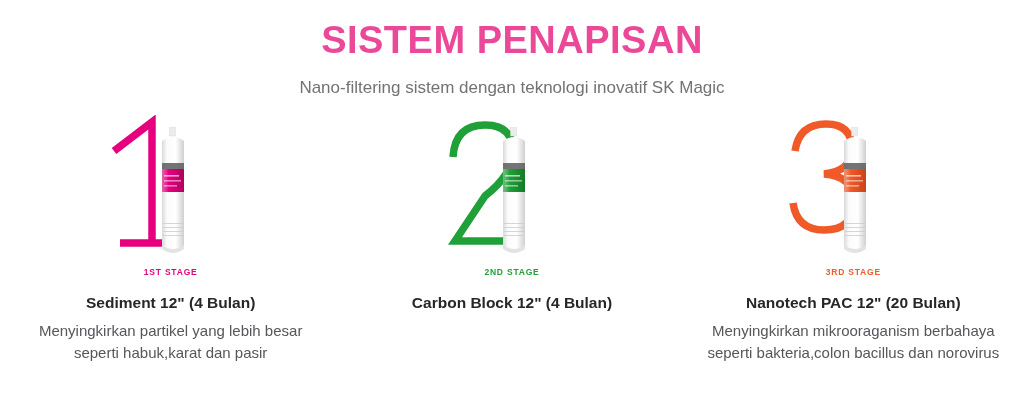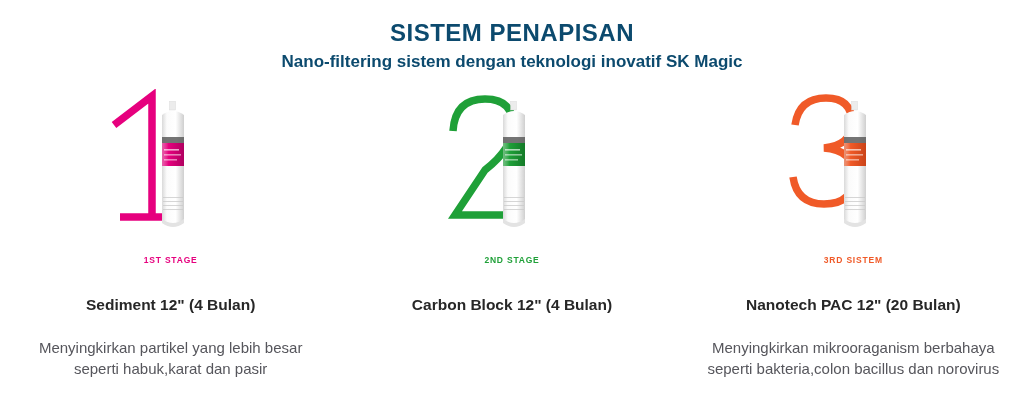--- a/index.html
+++ b/index.html
@@ -19,49 +19,48 @@
     background: #ffffff;
   }
 
   
   .header {
     text-align: center;
     padding-top: 20px;
   }
 
   .page-title {
-    font-size: 24px;
+    font-size: 38px;
     font-weight: bold;
     letter-spacing: 0.5px;
-    color: #0c4a6e;
+    color: #ec4899;
     line-height: 1.1;
   }
 
   .page-subtitle {
-    margin-top: 5px;
+    margin-top: 15px;
     font-size: 17px;
-    font-weight: bold;
-    color: #0c4a6e;
+    font-weight: normal;
+    color: #737373;
     line-height: 1.3;
   }
 
   
   .stages {
     display: flex;
     margin-top: 28px;
     width: 1024px;
   }
 
   .stage-col {
     flex: 1 1 0;
     display: flex;
     flex-direction: column;
     align-items: center;
     padding: 0 14px;
-    gap: 14px;
   }
 
   
   .stage-art {
     position: relative;
     width: 150px;
     height: 128px;
   }
 
   .stage-numeral {
@@ -227,19 +226,19 @@
           <rect x="6" y="58" width="13" height="1.6" fill="#ffffff" opacity="0.5"></rect>
           <g fill="#c9c9c9" opacity="0.75">
             <rect x="5" y="96" width="20" height="1"></rect>
             <rect x="5" y="100" width="20" height="1"></rect>
             <rect x="5" y="104" width="20" height="1"></rect>
             <rect x="5" y="108" width="20" height="1"></rect>
           </g>
           <path d="M4 118 q11 8 22 0 L26 122 q-11 8 -22 0 Z" fill="#e3e3e3"></path>
         </svg>
       </div>
-      <div class="stage-label" style="color:#f05a28">3RD SISTEM</div>
+      <div class="stage-label" style="color:#f05a28">3RD STAGE</div>
       <div class="stage-title">Nanotech PAC 12" (20 Bulan)</div>
       <div class="stage-desc">Menyingkirkan mikrooraganism berbahaya seperti bakteria,colon bacillus dan norovirus</div>
     </div>
 
   </div>
 </div>
 
 </body></html>

